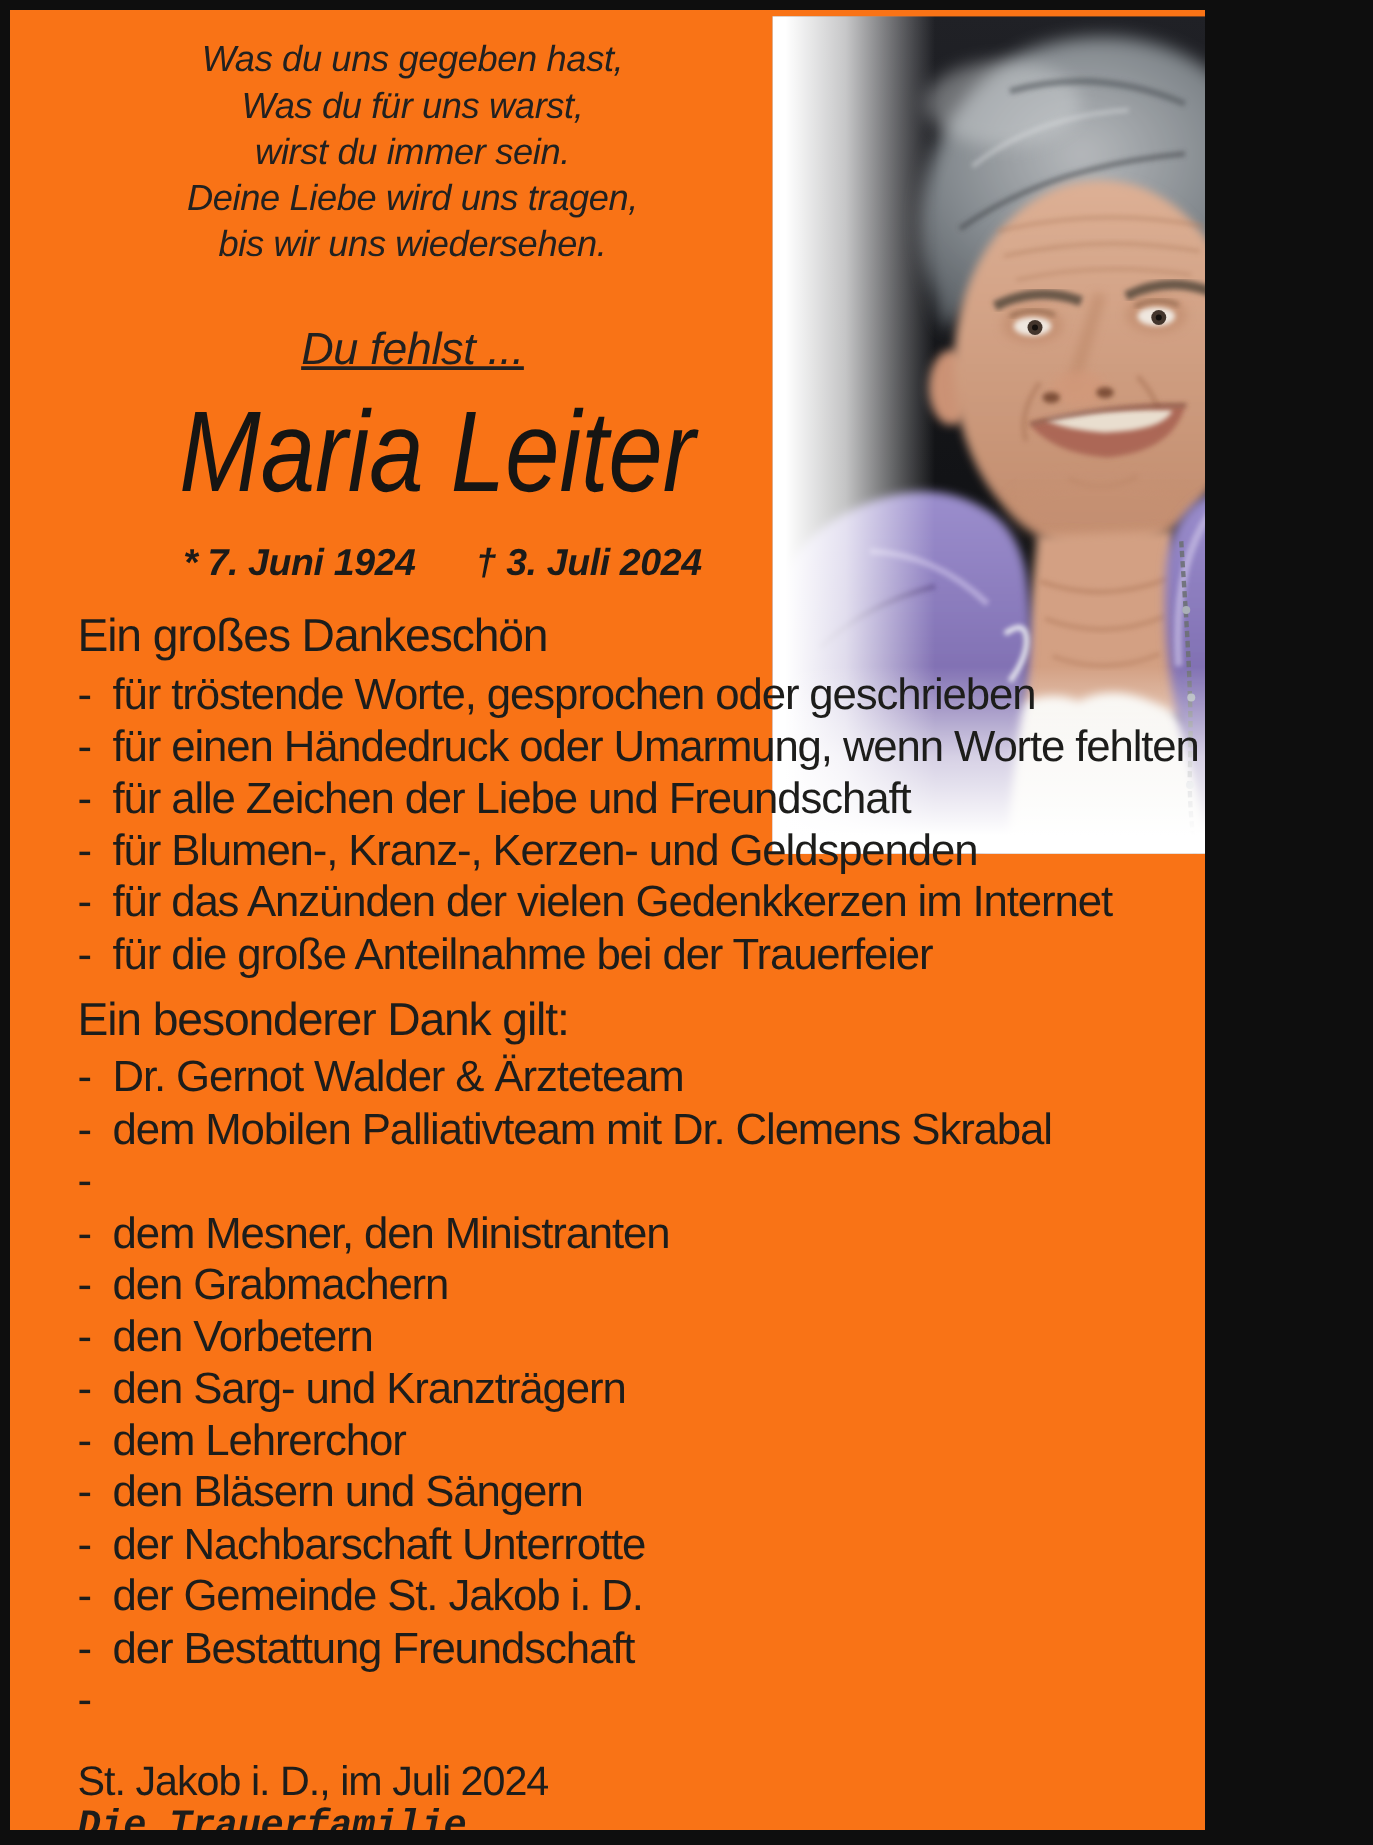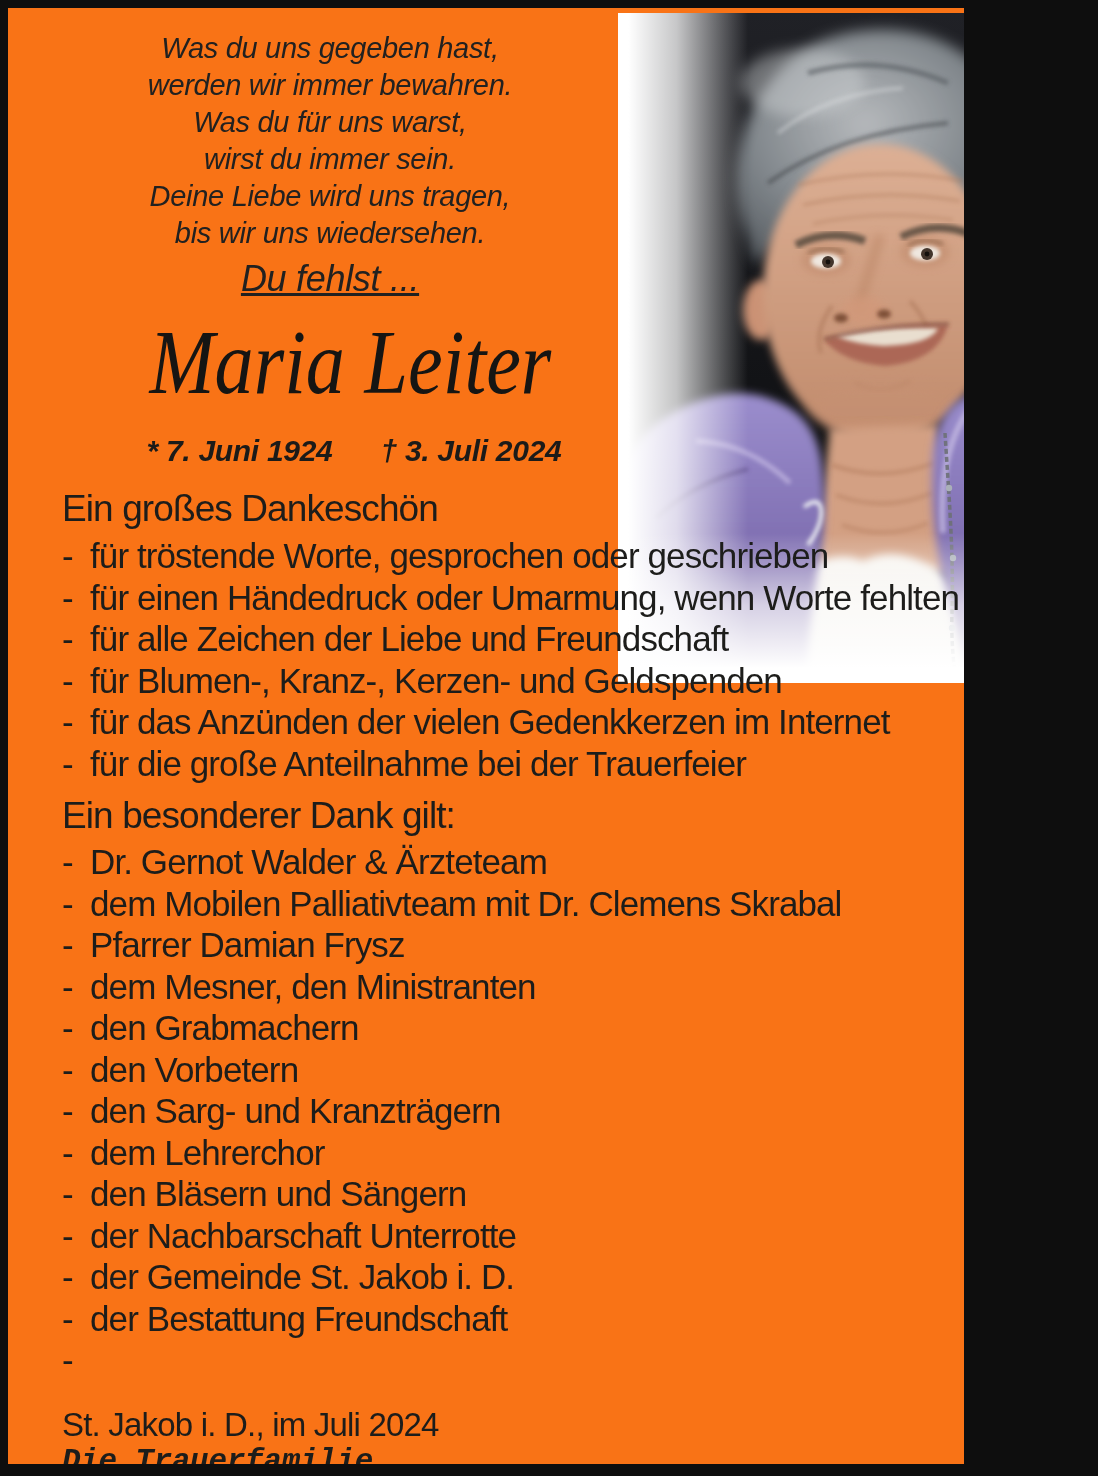--- a/index.html
+++ b/index.html
@@ -31,21 +31,21 @@
   .poem{
     position:absolute;top:22px;left:24px;width:596px;text-align:center;
     font-style:italic;font-size:29px;line-height:37px;letter-spacing:-.3px;color:#222120;
   }
   .closing{
     position:absolute;top:250px;left:24px;width:596px;text-align:center;
     font-style:italic;font-size:36px;letter-spacing:-.3px;color:#222120;text-decoration:underline;
   }
   .name{
     position:absolute;top:298px;left:8px;width:668px;text-align:center;
-    font-family:Liberation Serif, serif;font-style:italic;
+    font-family:Liberation Sans, sans-serif;font-style:italic;
     font-size:92px;line-height:112px;color:#161513;white-space:nowrap;
   }
   .name .inner{display:inline-block;transform:scaleX(.85);transform-origin:50% 55%;}
   .dates{
     position:absolute;top:426px;left:0;width:692px;text-align:center;
     font-weight:bold;font-style:italic;font-size:30px;letter-spacing:-.3px;color:#1c1b19;
     white-space:nowrap;
   }
   .dates .birth{margin-right:48px;}
   .h-thanks{position:absolute;top:480px;left:54px;font-size:37px;letter-spacing:-.9px;}
@@ -178,21 +178,20 @@
       <circle cx="334" cy="615" r="3.2" fill="#aab0b8"></circle>
 
       <path d="M186,494 q15,-11 17,2 q2,15 -13,36" stroke="#eceef2" stroke-width="4" fill="none" filter="url(#f2)"></path>
     </svg>
     <div class="fade-left"></div>
     <div class="fade-bottom"></div>
   </div>
 
   <div class="poem">
     <div>Was du uns gegeben hast,</div>
-    <div>werden wir immer bewahren.</div>
     <div>Was du für uns warst,</div>
     <div>wirst du immer sein.</div>
     <div>Deine Liebe wird uns tragen,</div>
     <div>bis wir uns wiedersehen.</div>
   </div>
   <div class="closing">Du fehlst ...</div>
 
   <div class="name">
     <span class="inner">Maria Leiter</span>
   </div>
@@ -233,21 +232,20 @@
     <div class="li">
         <span class="dash">-</span>
         <span>Dr. Gernot Walder &amp; Ärzteteam</span>
       </div>
     <div class="li">
         <span class="dash">-</span>
         <span>dem Mobilen Palliativteam mit Dr. Clemens Skrabal</span>
       </div>
     <div class="li">
         <span class="dash">-</span>
-        <span>Pfarrer Damian Frysz</span>
       </div>
     <div class="li">
         <span class="dash">-</span>
         <span>dem Mesner, den Ministranten</span>
       </div>
     <div class="li">
         <span class="dash">-</span>
         <span>den Grabmachern</span>
       </div>
     <div class="li">

